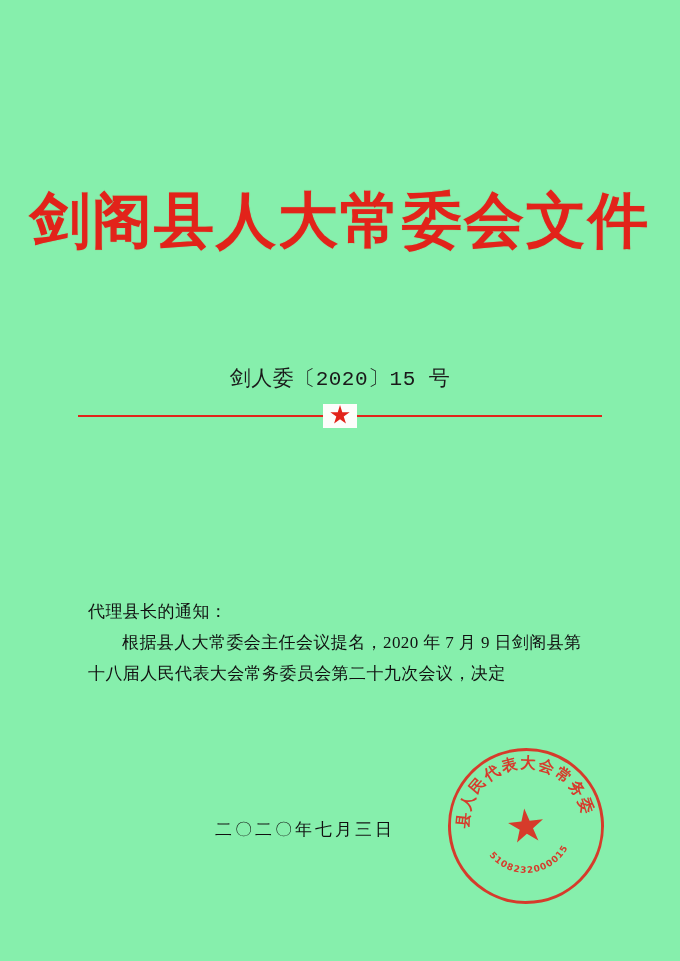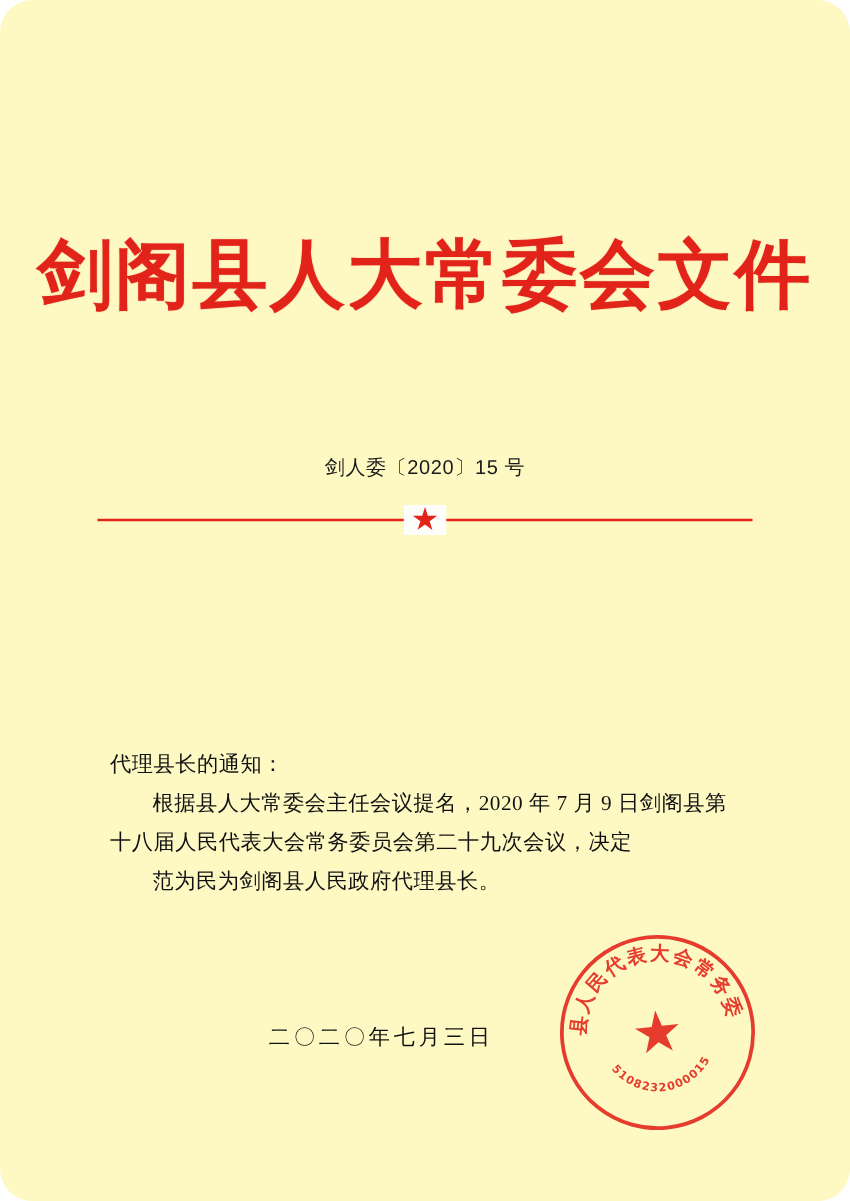--- a/index.html
+++ b/index.html
@@ -12,22 +12,21 @@
     height: 961px;
     position: relative;
     font-family: "Liberation Serif", "DejaVu Serif", serif;
     color: #111111;
     overflow: hidden;
   }
 
   .page {
     position: absolute;
     inset: 0;
-    background: #fef9c3;
-    border-radius: 26px;
+    background: #86efac;
   }
 
   
   .masthead {
     position: absolute;
     top: 186px;
     left: 0;
     width: 680px;
     text-align: center;
     color: #e2231a;
@@ -40,24 +39,24 @@
     text-shadow: 0 0 1px rgba(226,35,26,0.45);
   }
 
   
   .doc-number {
     position: absolute;
     top: 364px;
     left: 0;
     width: 680px;
     text-align: center;
-    font-size: 16px;
+    font-size: 21px;
     letter-spacing: 0.5px;
     color: #1a1a1a;
-    font-family: Liberation Sans, sans-serif;
+    font-family: Liberation Mono, monospace;
   }
 
   
   .rule-wrap {
     position: absolute;
     top: 404px;
     left: 78px;
     width: 524px;
     height: 24px;
   }
@@ -185,21 +184,20 @@
 
   <div class="rule-wrap">
     <div class="rule-line"></div>
     <div class="rule-star">★</div>
   </div>
 
 
   <div class="body-text">
     <p>代理县长的通知：</p>
     <p class="indent">根据县人大常委会主任会议提名，2020 年 7 月 9 日剑阁县第十八届人民代表大会常务委员会第二十九次会议，决定</p>
-    <p class="indent">范为民为剑阁县人民政府代理县长。</p>
   </div>
 
   <div class="date-line">二〇二〇年七月三日</div>
 
   <div class="seal">
     <div class="seal-inner"></div>
     <svg class="seal-arc" viewBox="0 0 150 150">
       <defs>
         <path id="arcTop" d="M 17,75 A 58,58 0 1 1 133,75"></path>
         <path id="arcBottom" d="M 28,75 A 47,47 0 0 0 122,75"></path>

